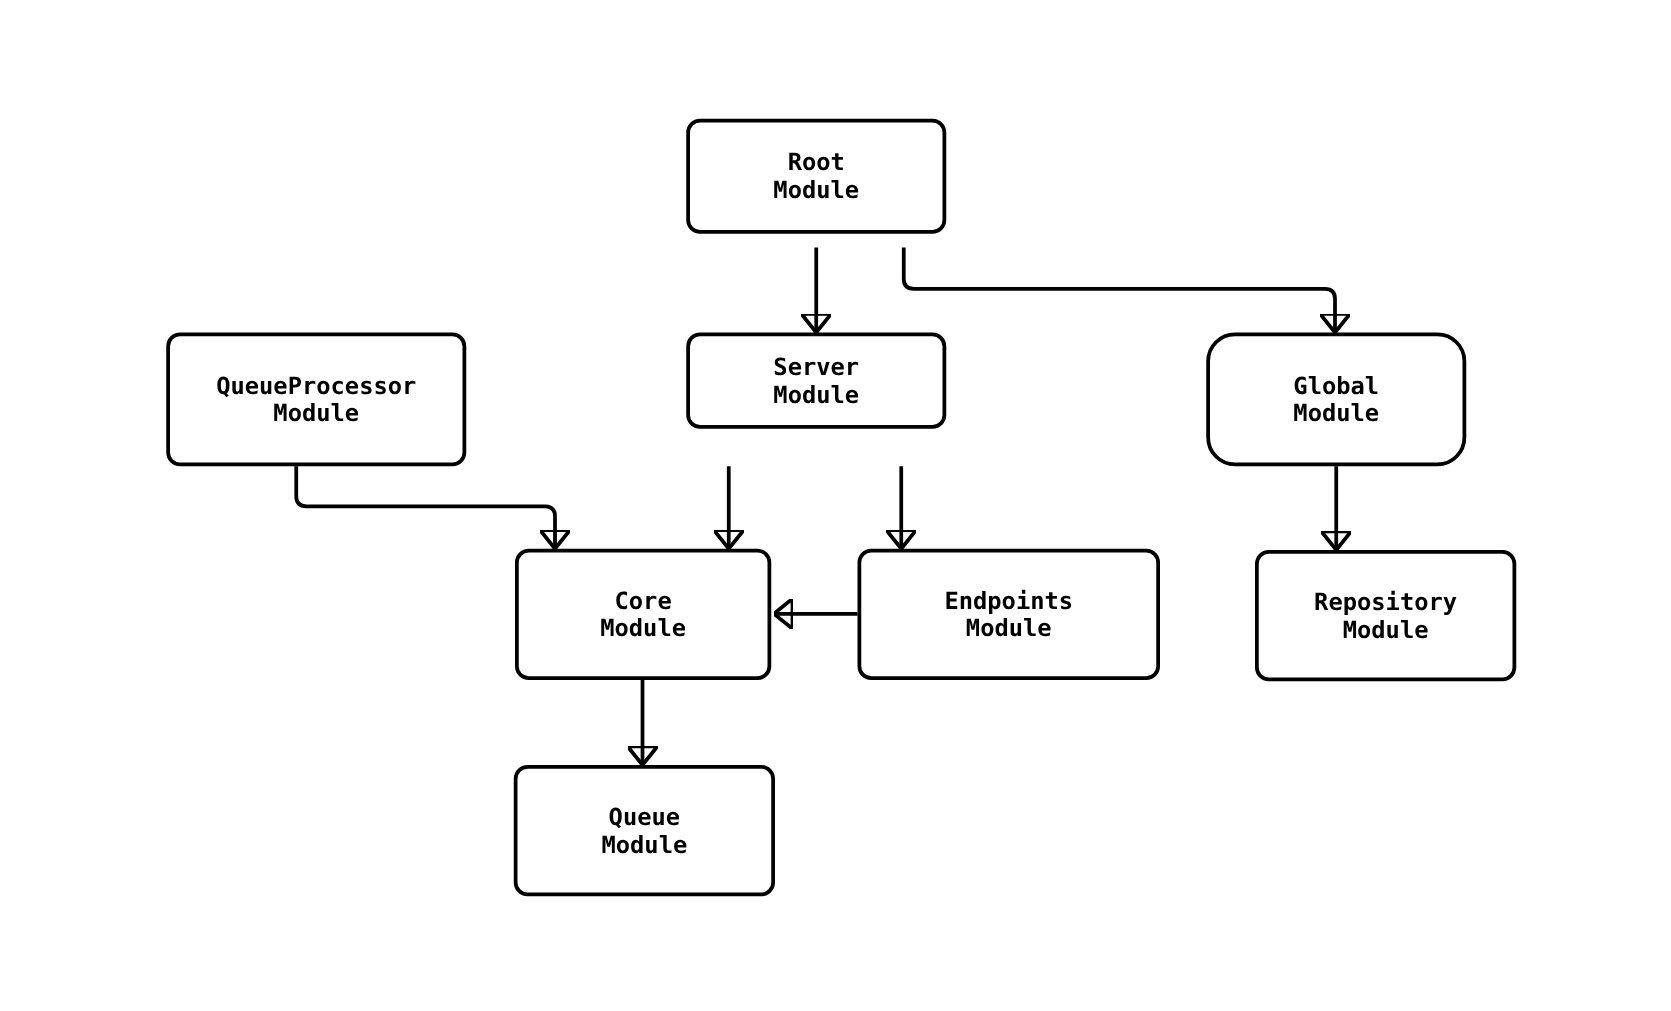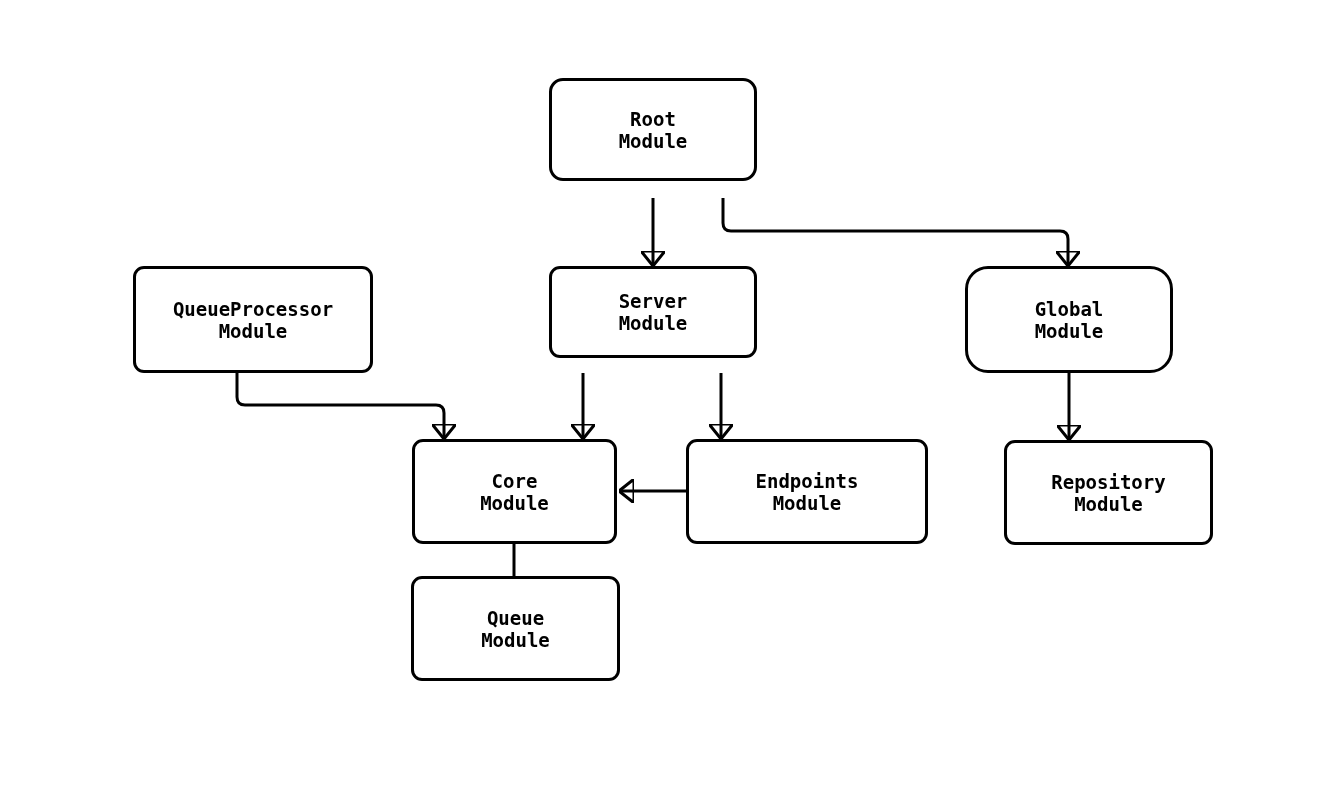--- a/index.html
+++ b/index.html
@@ -37,28 +37,28 @@
     align-items: center;
     justify-content: center;
     text-align: center;
     font-weight: bold;
     font-size: 19px;
     line-height: 22px;
     color: #000000;
     white-space: pre-line;
   }
   
-  .n-root          { left: 549px; top:  78px; width: 208px; height: 103px; border-radius: 14px; }
+  .n-root          { left: 549px; top:  95px; width: 208px; height: 92px; }
   .n-queueprocessor{ left: 133px; top: 266px; width: 240px; height: 107px; }
-  .n-server        { left: 549px; top: 266px; width: 208px; height: 92px; }
+  .n-server        { left: 549px; top: 266px; width: 208px; height: 77px; }
   .n-global        { left: 965px; top: 266px; width: 208px; height: 107px; border-radius: 23px; }
   .n-core          { left: 412px; top: 439px; width: 205px; height: 105px; }
   .n-endpoints     { left: 686px; top: 439px; width: 242px; height: 105px; }
   .n-repository    { left: 964px; top: 440px; width: 209px; height: 105px; margin-left: 40px; }
-  .n-queue         { left: 411px; top: 576px; width: 209px; height: 105px; }
+  .n-queue         { left: 411px; top: 612px; width: 209px; height: 105px; }
 </style>
 </head>
 <body>
 
 <div class="canvas">
 
   <svg class="edge-layer" viewBox="0 0 1337 809" xmlns="http://www.w3.org/2000/svg">
     <defs>
       <marker id="arrowhead" viewBox="0 0 15 24" refX="14" refY="12" markerUnits="userSpaceOnUse" markerWidth="15" markerHeight="24" orient="auto">
         <path d="M0,0 L15,12 L0,24 Z" fill="#000000" stroke="none"></path>

